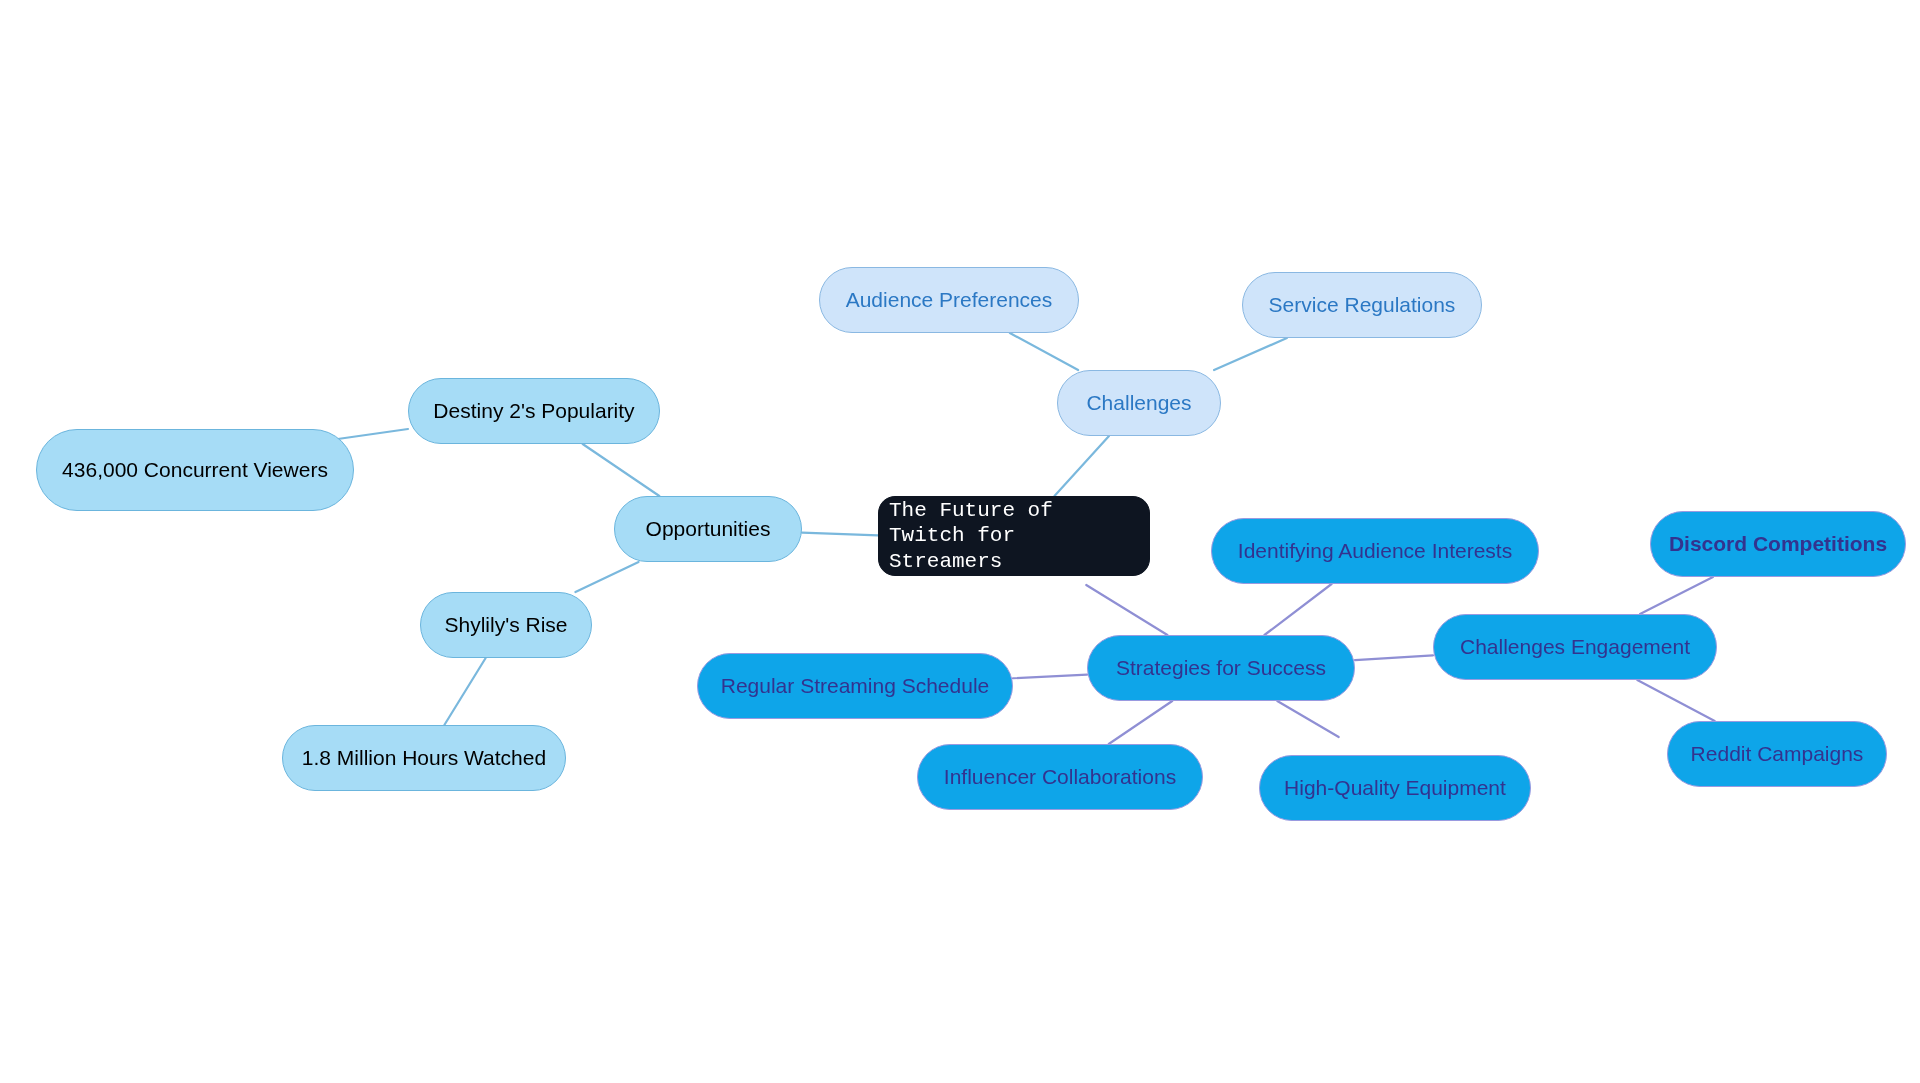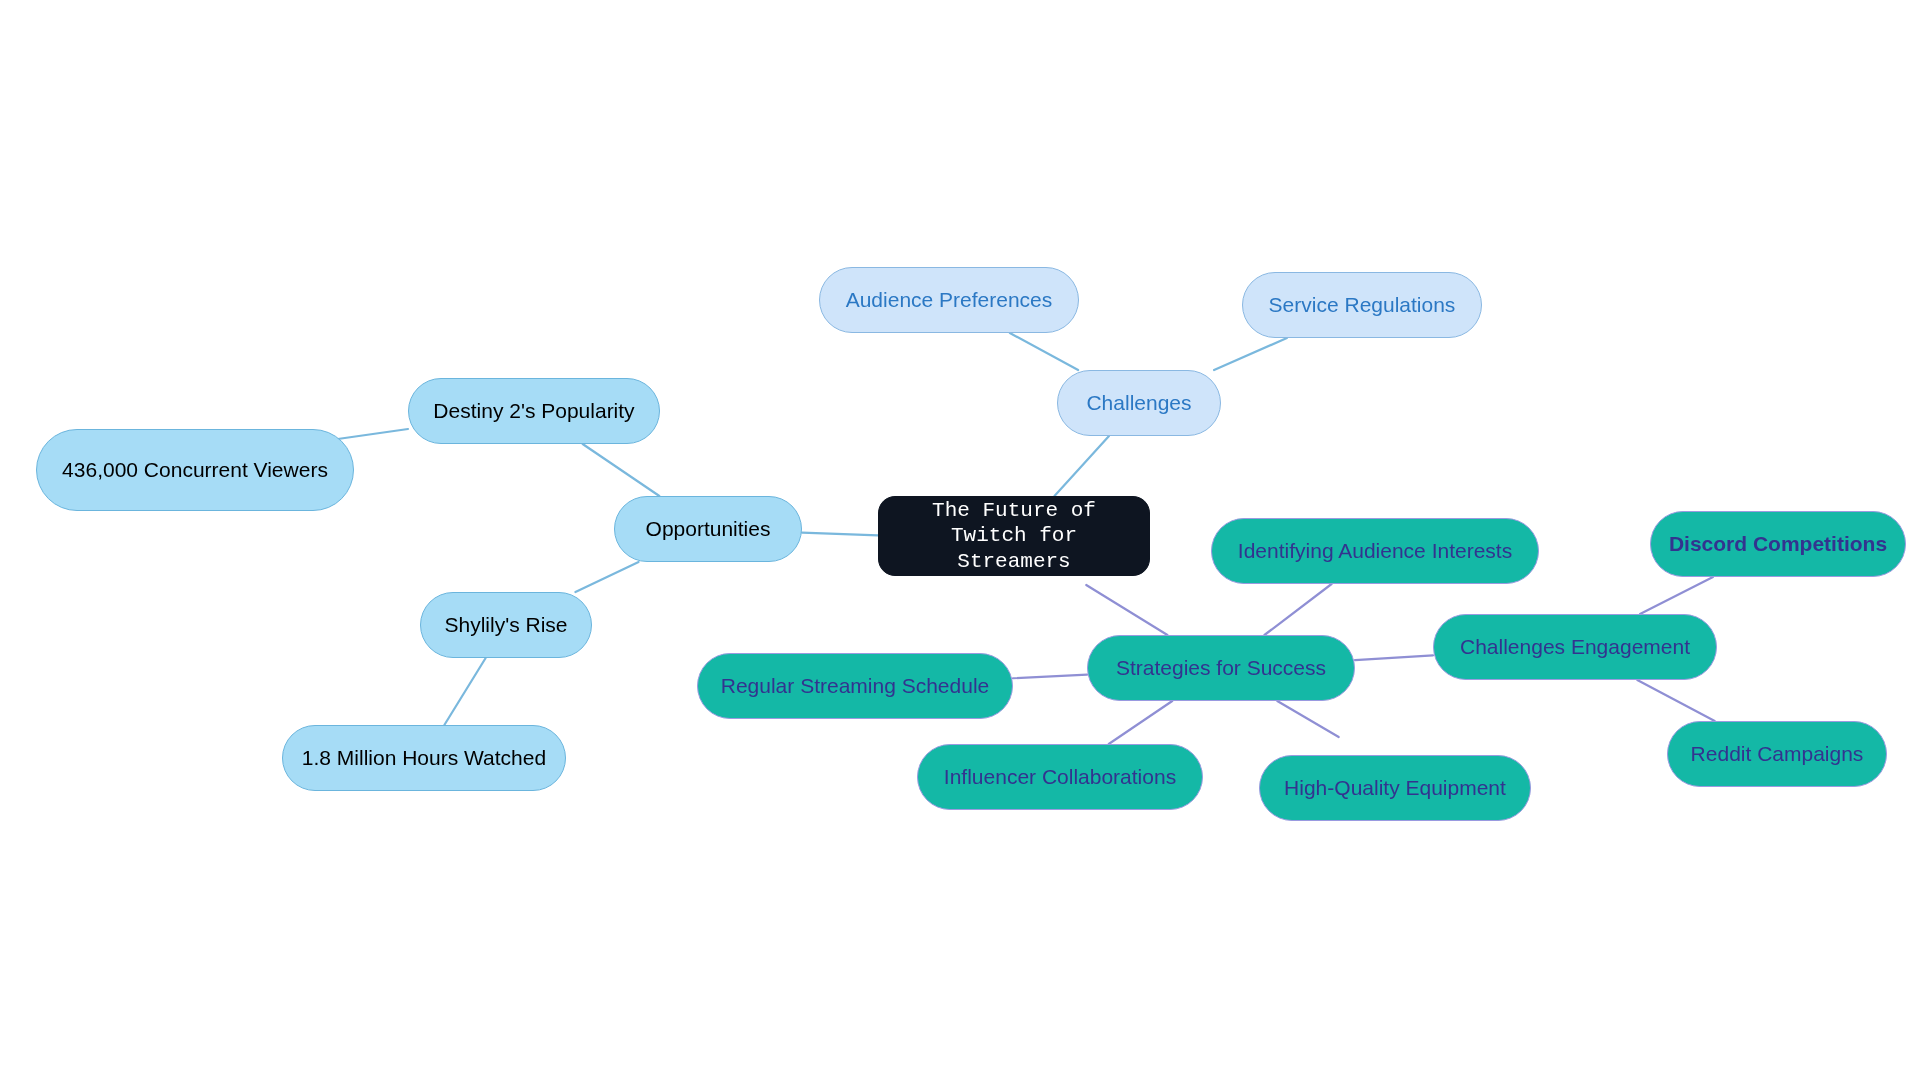--- a/index.html
+++ b/index.html
@@ -25,21 +25,20 @@
     top: 0;
     width: 1920px;
     height: 1083px;
   }
   .node {
     position: absolute;
     box-sizing: border-box;
     display: flex;
     align-items: center;
     justify-content: center;
-    text-align: center;
     border-style: solid;
     border-width: 1.4px;
     line-height: 1.22;
     white-space: pre-line;
     padding: 0 10px;
   }
   .node-root {
     background: #0e1521;
     border-color: #0e1521;
     color: #ffffff;
@@ -54,21 +53,21 @@
     font-size: 21px;
   }
   .node-lightblue {
     background: #cfe4fa;
     border-color: #8ab8e2;
     color: #2b78c4;
     border-radius: 999px;
     font-size: 21px;
   }
   .node-purple {
-    background: #14b8a6;
+    background: #0ea5e9;
     border-color: #9a9ae0;
     color: #33338f;
     border-radius: 999px;
     font-size: 21px;
   }
 </style>
 </head>
 <body>
 
 <div id="mindmap-canvas">

